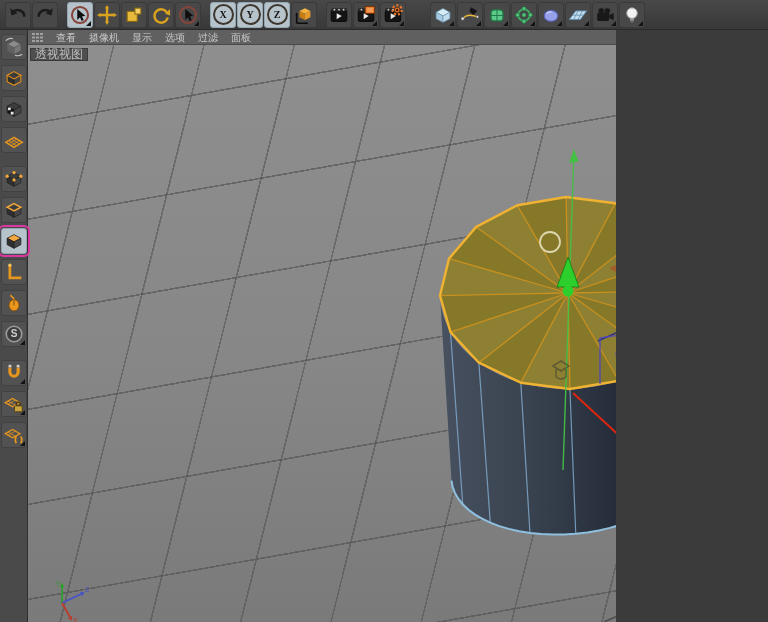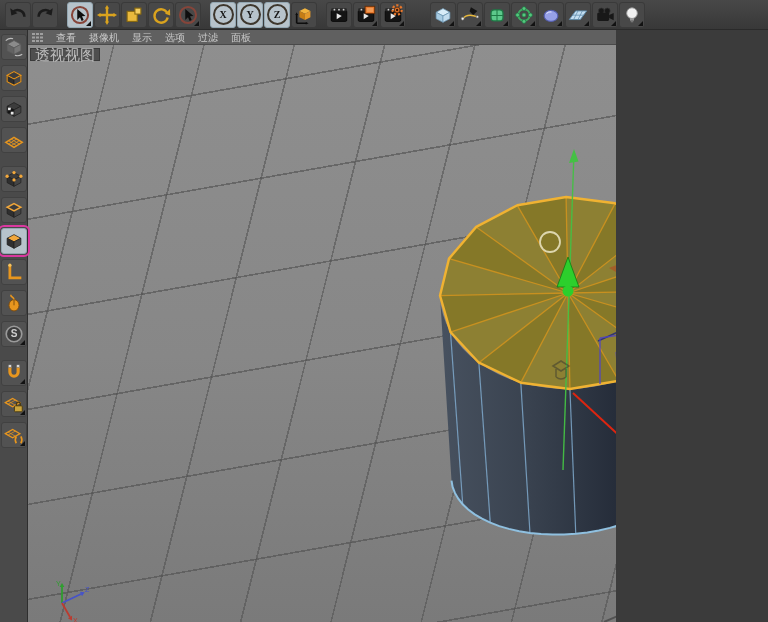--- a/index.html
+++ b/index.html
@@ -41,21 +41,21 @@
   .viewport{position:absolute;left:28px;top:30px;width:588px;height:592px;overflow:hidden;
     background:
       repeating-linear-gradient(170deg, rgba(80,80,80,0) 0 92px, rgba(80,80,80,.62) 92px 93.6px),
       repeating-linear-gradient(104deg, rgba(80,80,80,0) 0 86px, rgba(80,80,80,.55) 86px 87.6px),
       linear-gradient(180deg,#8f8f8f 0%,#878787 55%,#7a7a7a 100%);}
   .vp-menubar{position:absolute;left:0;top:0;width:100%;height:15px;background:#606060;
     border-bottom:1px solid #4a4a4a;box-sizing:border-box;
     display:flex;align-items:center;gap:13px;padding-left:4px;z-index:5;}
   .vp-menu-item{font-size:10px;line-height:15px;color:#c9c9c9;cursor:pointer;white-space:nowrap;}
   .vp-label{position:absolute;left:2px;top:18px;z-index:5;background:#4f4f4f;
-    border:1px solid #3a3a3a;color:#bdbdbd;font-size:15px;line-height:11px;padding:0 4px;}
+    border:1px solid #3a3a3a;color:#bdbdbd;font-size:12px;line-height:11px;padding:0 4px;}
   #scene{position:absolute;left:0;top:0;z-index:1;}
 </style>
 </head>
 <body>
 
 <div class="app">
   <div class="toolbar" id="toolbar">
       <button class="tbtn">
         <span style="display: flex;">
           <svg width="22" height="22" viewBox="0 0 24 24">

